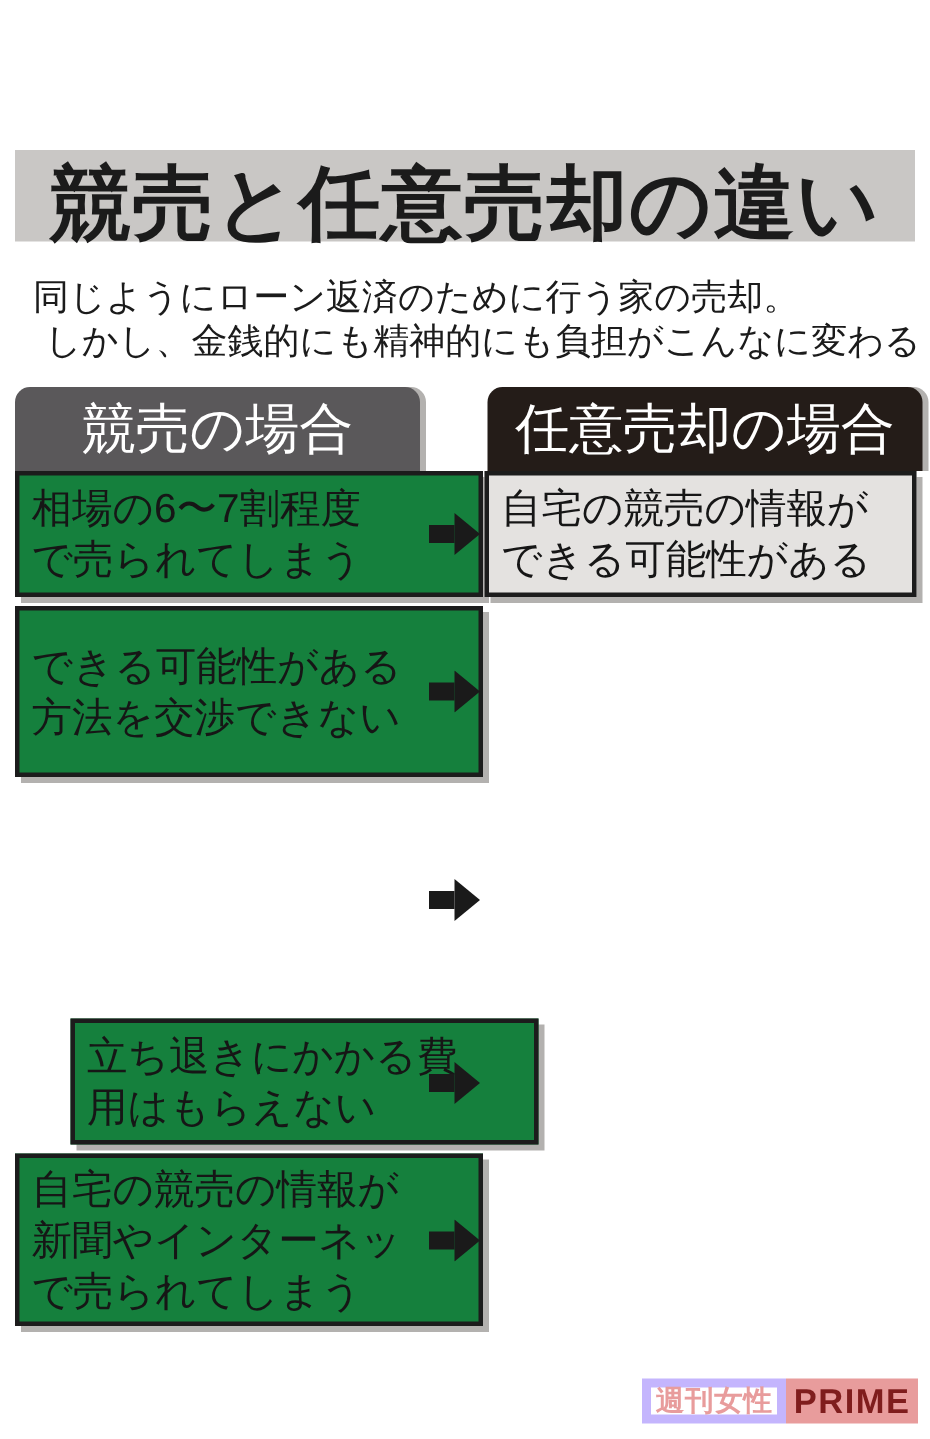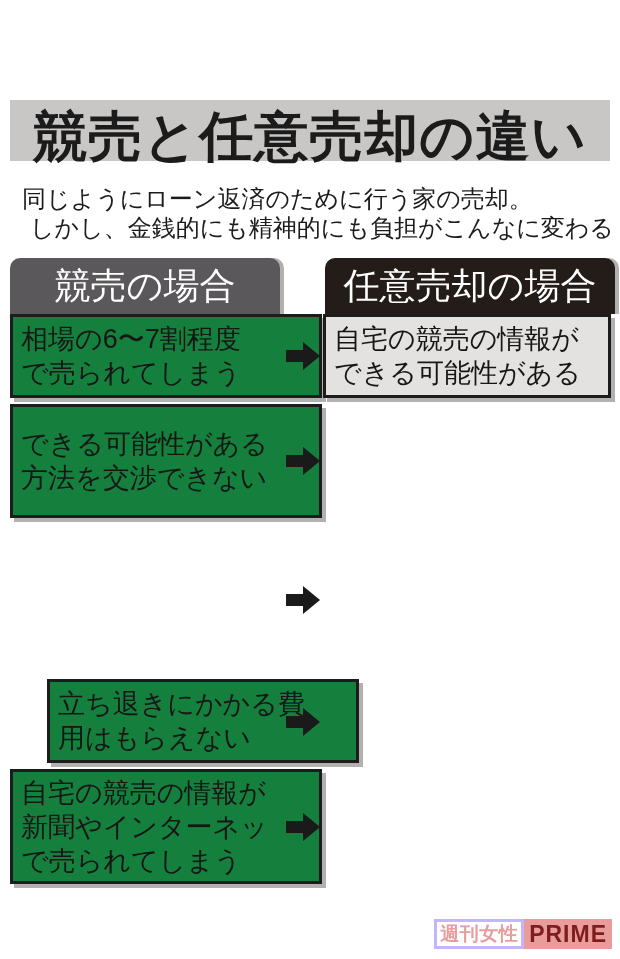--- a/index.html
+++ b/index.html
@@ -87,21 +87,21 @@
 
   .logo {
     position: absolute;
     right: 8px; top: 919px;
     height: 30px;
     display: flex;
     align-items: stretch;
   }
   .logo .magazine {
     background: #ffffff;
-    border: 3px solid #c4b5fd;
+    border: 6px solid #c4b5fd;
     color: #e89c9c;
     font-size: 19px;
     font-weight: bold;
     display: flex;
     align-items: center;
     padding: 0 3px;
     letter-spacing: 0.5px;
     white-space: nowrap;
   }
   .logo .brand {

